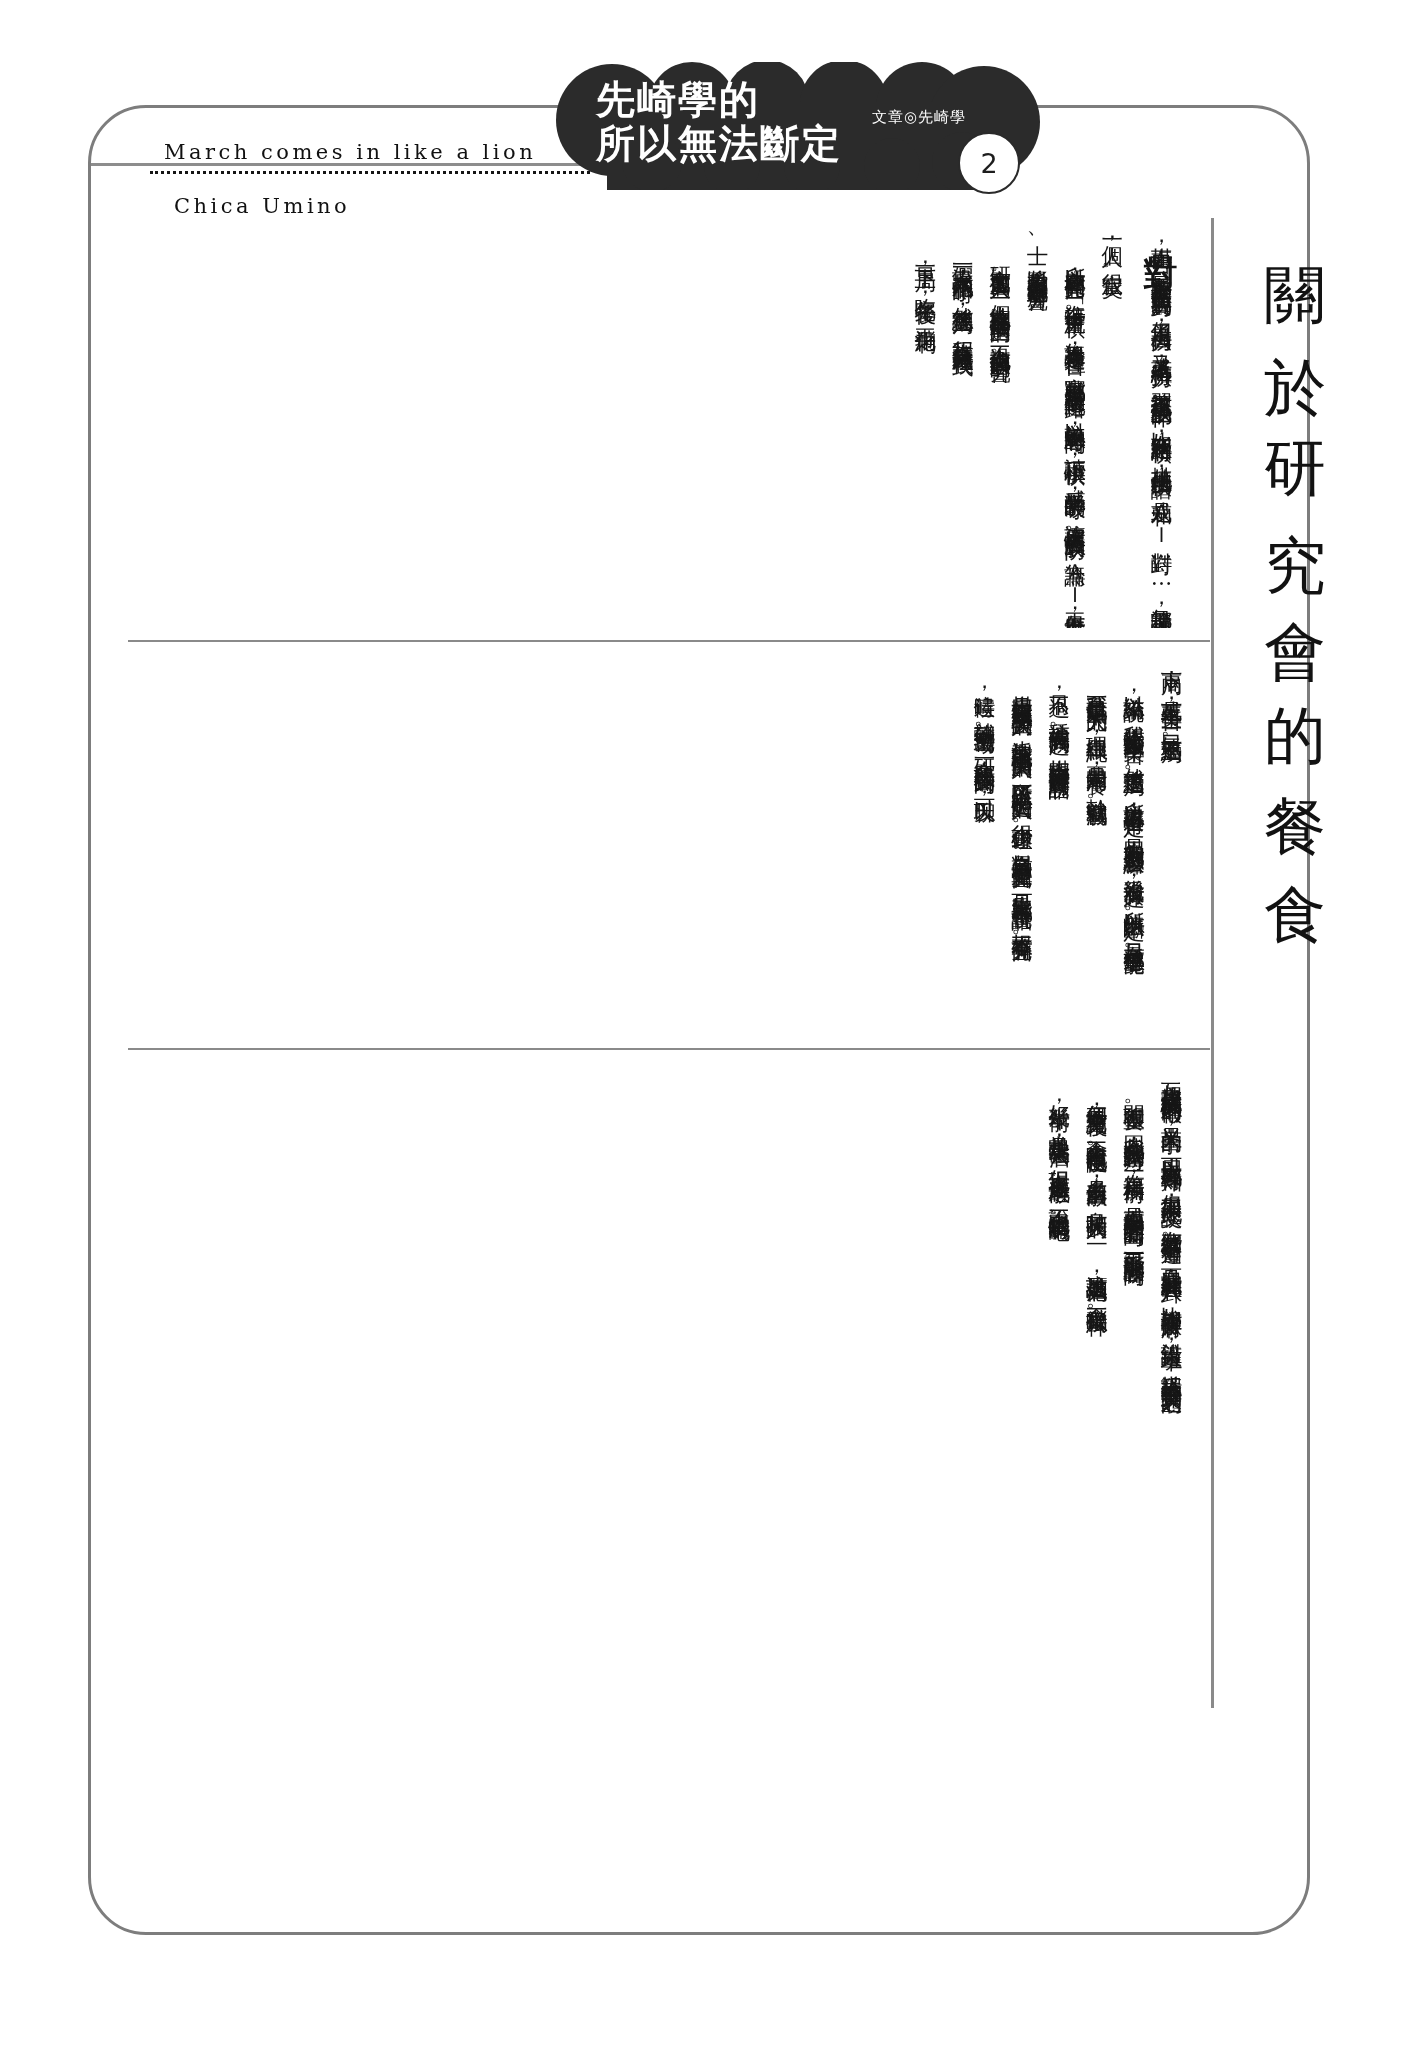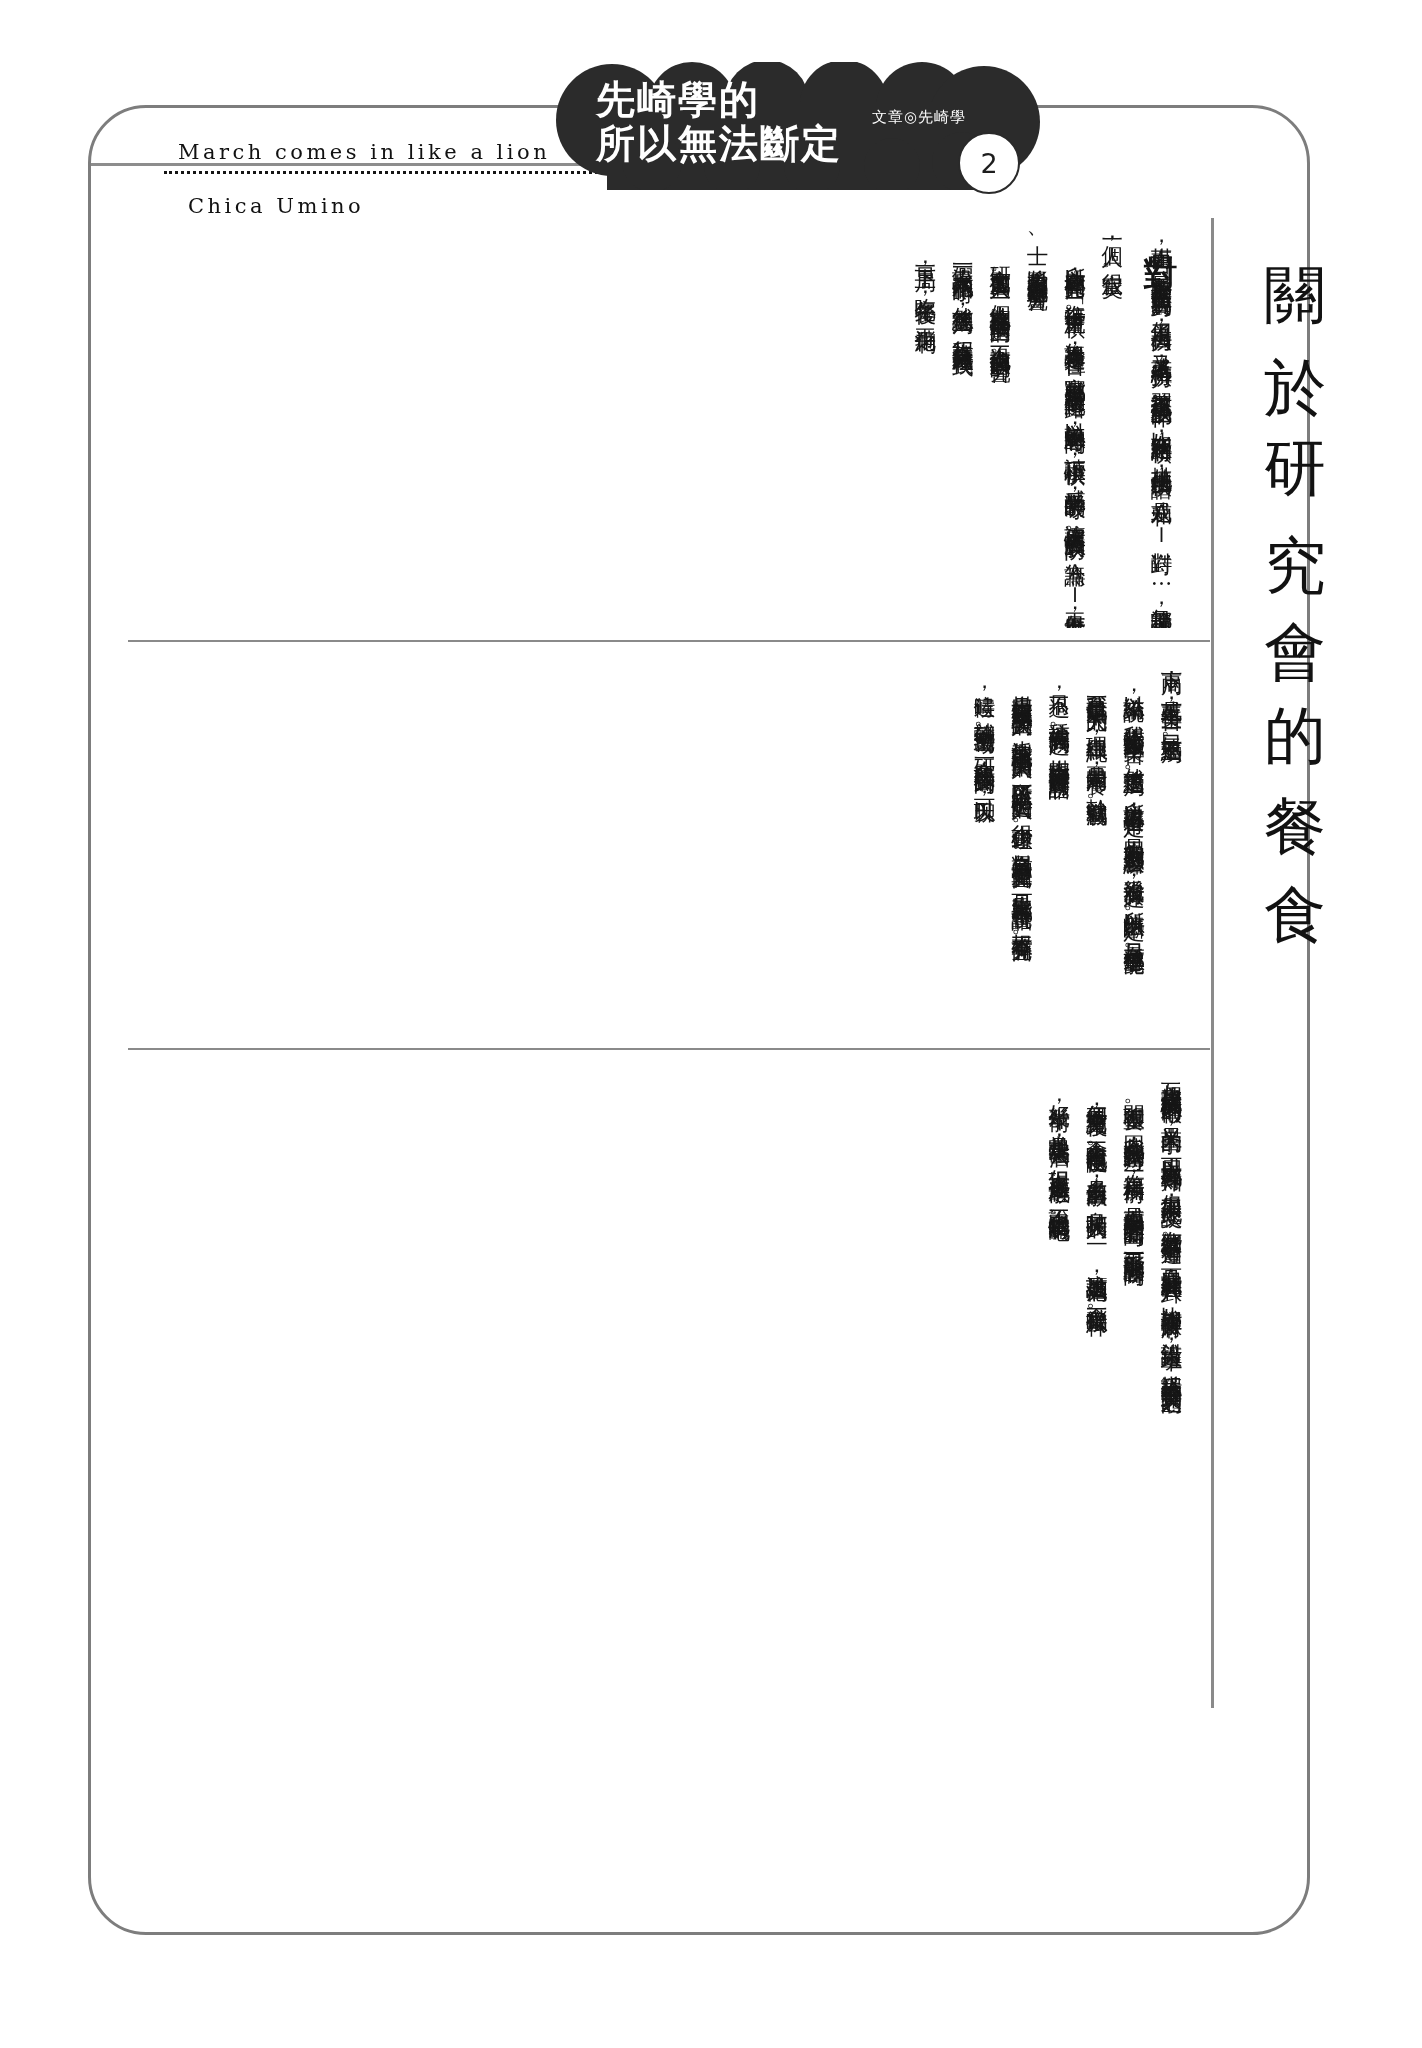--- a/index.html
+++ b/index.html
@@ -18,21 +18,21 @@
     width:1222px; height:1830px;
     border:3px solid #7d7d7d;
     border-radius:58px;
     box-sizing:border-box;
     background:#fff;
   }
 
   
   #latin-block{
     position:absolute;
-    left:164px; top:140px;
+    left:150px; top:140px;
     width:420px;
     z-index:5;
   }
   .latin-line{
     font-family:"DejaVu Serif","Liberation Serif",serif;
     font-size:21px;
     letter-spacing:3.5px;
     color:#111;
     white-space:nowrap;
   }

